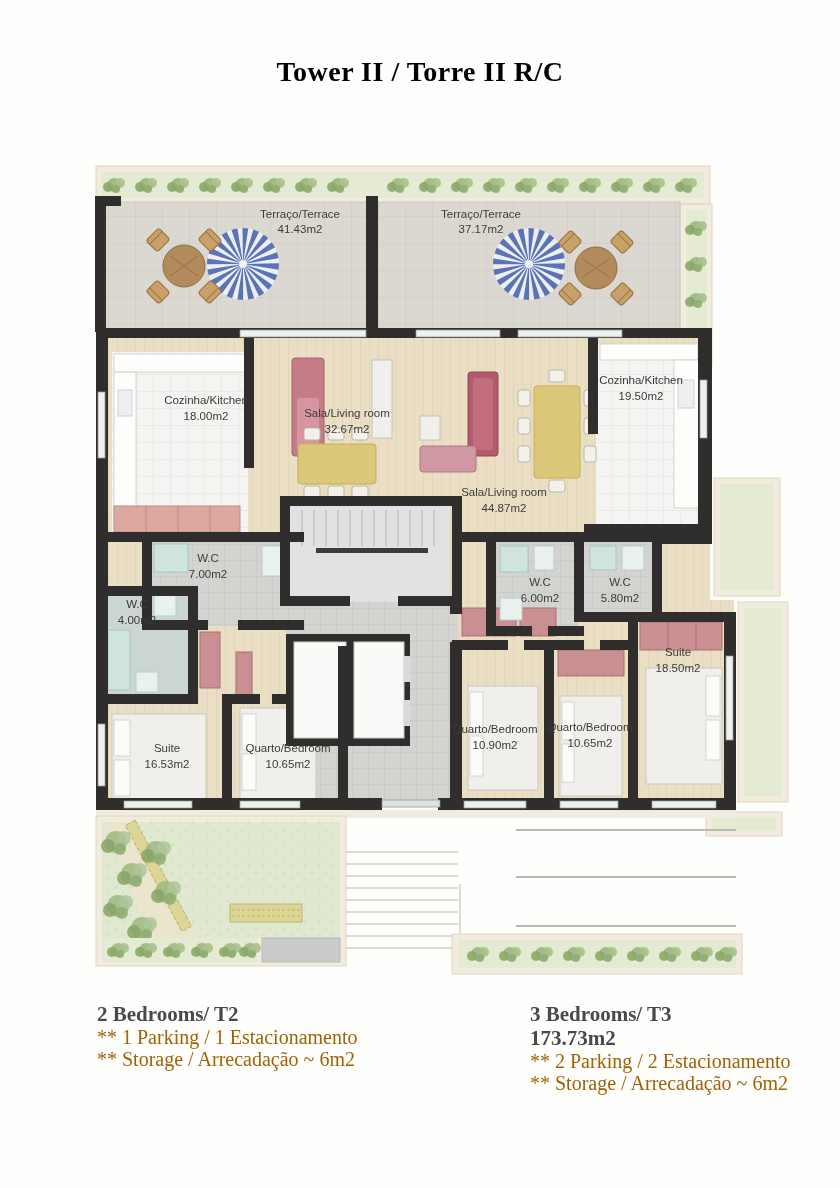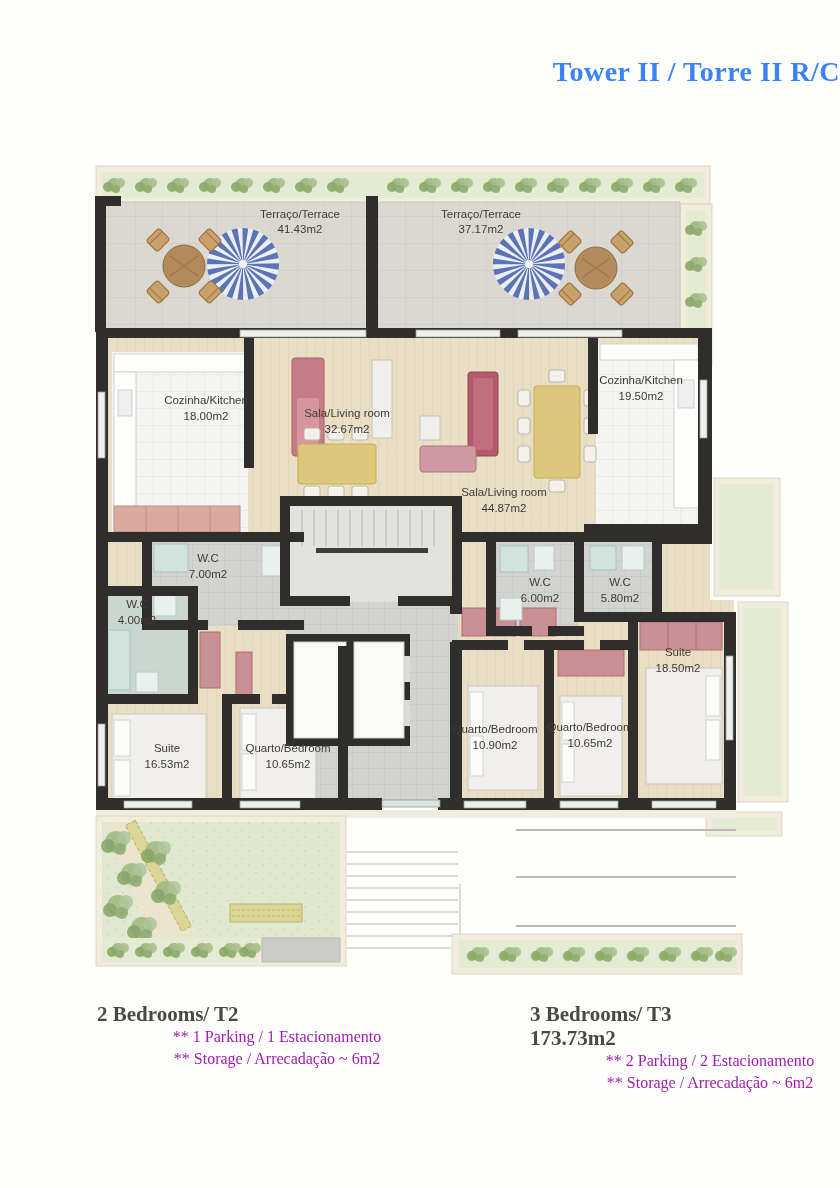--- a/index.html
+++ b/index.html
@@ -1,24 +1,24 @@
 <!DOCTYPE html>
 <html><head>
 <meta charset="utf-8">
 <style>
   html,body{margin:0;padding:0;}
   body{width:840px;height:1188px;position:relative;background:#fefefc;overflow:hidden;}
-  .title{position:absolute;top:56px;left:0;width:840px;text-align:right;
-         font:bold 28px "Liberation Serif",serif;color:#3b82f6;letter-spacing:.5px;}
+  .title{position:absolute;top:56px;left:0;width:840px;text-align:center;
+         font:bold 28px "Liberation Serif",serif;color:#000000;letter-spacing:.5px;}
   .plan{position:absolute;top:0;left:0;}
   .legend{position:absolute;width:360px;font-family:"Liberation Serif",serif;color:#4a4948;}
   .legend.l{left:97px;top:1002px;}
   .legend.r{left:530px;top:1002px;}
   .legend .nm,.legend .ar{font-weight:bold;font-size:21px;line-height:24px;}
-  .legend .note{font-size:16px;line-height:22px;color:#a21caf;text-align:center;}
+  .legend .note{font-size:20px;line-height:22px;color:#a16207;}
   .legend .note:first-of-type{margin-top:12px;}
   svg text{font-family:"Liberation Sans","DejaVu Sans",sans-serif;font-size:11.5px;fill:#3c3b39;}
 </style>
 </head>
 <body>
 
 <div class="title">Tower II / Torre II  R/C</div>
 
 <svg class="plan" width="840" height="1188" viewBox="0 0 840 1188">
   <defs>

